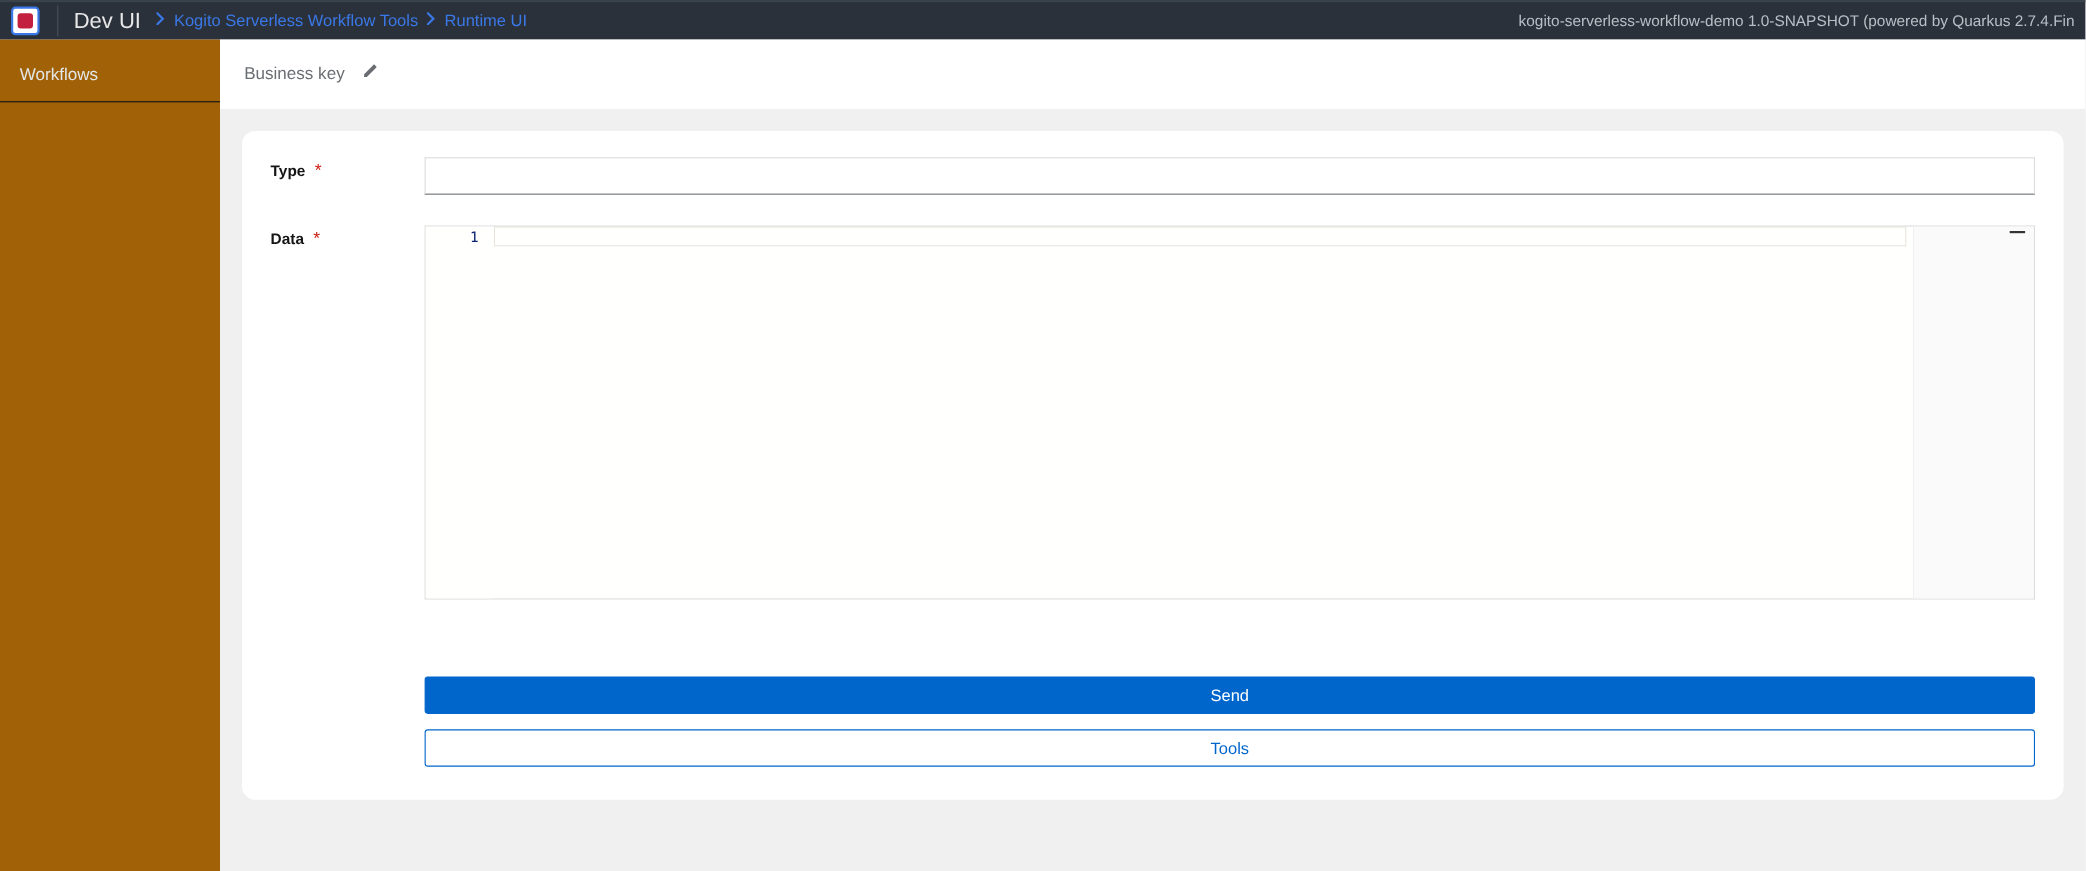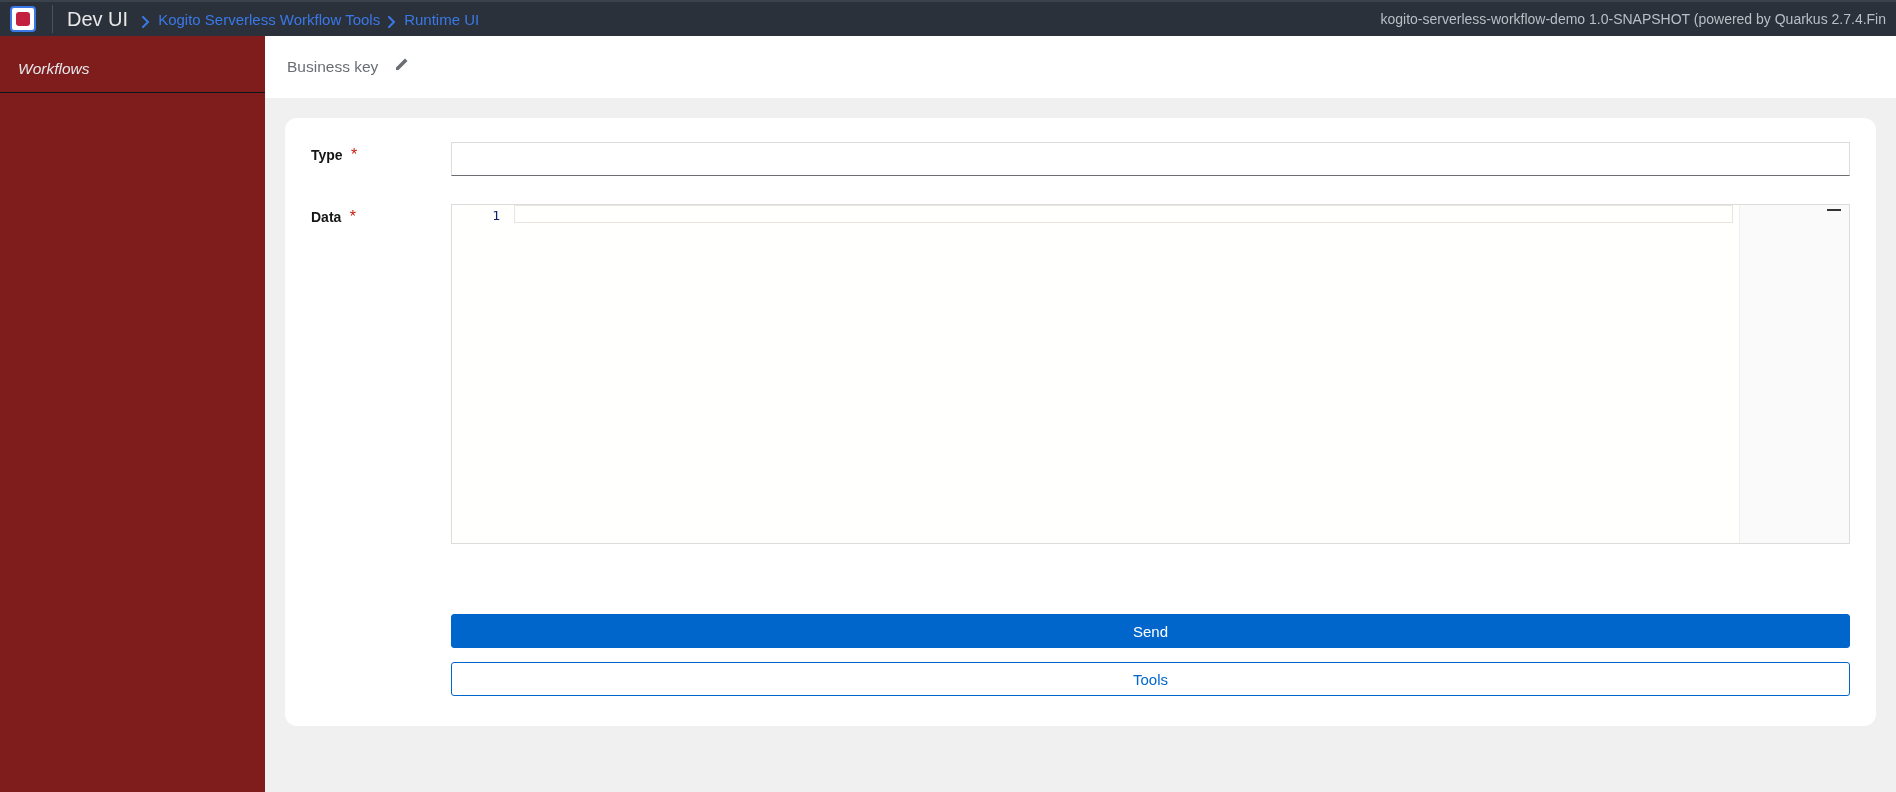--- a/index.html
+++ b/index.html
@@ -27,37 +27,36 @@
     background: #fff;
   }
   .topbar .logo-inner {
     width: 14px; height: 14px; background: #c31f3f; border-radius: 3px;
     display:flex; align-items:center; justify-content:center;
   }
   .topbar .divider {
     width: 1px; height: 28px; background: #4a525c; margin: 0 14px 0 6px;
   }
   .topbar .brand { color: #e8e8e8; font-size: 20px; font-weight: 400; margin-right: 14px; }
-  .breadcrumb { display: flex; align-items: flex-end; gap: 8px; font-size: 15px; }
+  .breadcrumb { display: flex; align-items: flex-start; gap: 8px; font-size: 15px; }
   .breadcrumb .chevron { color: #3b78e7; display:inline-flex; }
   .breadcrumb a { color: #3b78e7; text-decoration: none; cursor: pointer; }
   .topbar .spacer { flex: 1; }
   .topbar .appinfo { color: #b8bfc7; font-size: 14px; white-space: nowrap; margin-left: 16px; }
 
   
   .body { flex: 1; display: flex; min-height: 0; }
 
   
   .sidebar {
-    width: 265px;
-    background: #7f1d1d;
+    width: 200px;
+    background: #a16207;
     color: #d2d2d2;
     flex: 0 0 auto;
     padding-top: 10px;
-    font-style: italic;
   }
   .sidebar .item {
     padding: 14px 18px;
     font-size: 15.5px;
     color: #e4e7ea;
     border-bottom: 1px solid #0e1318;
     cursor: pointer;
   }
 
   

